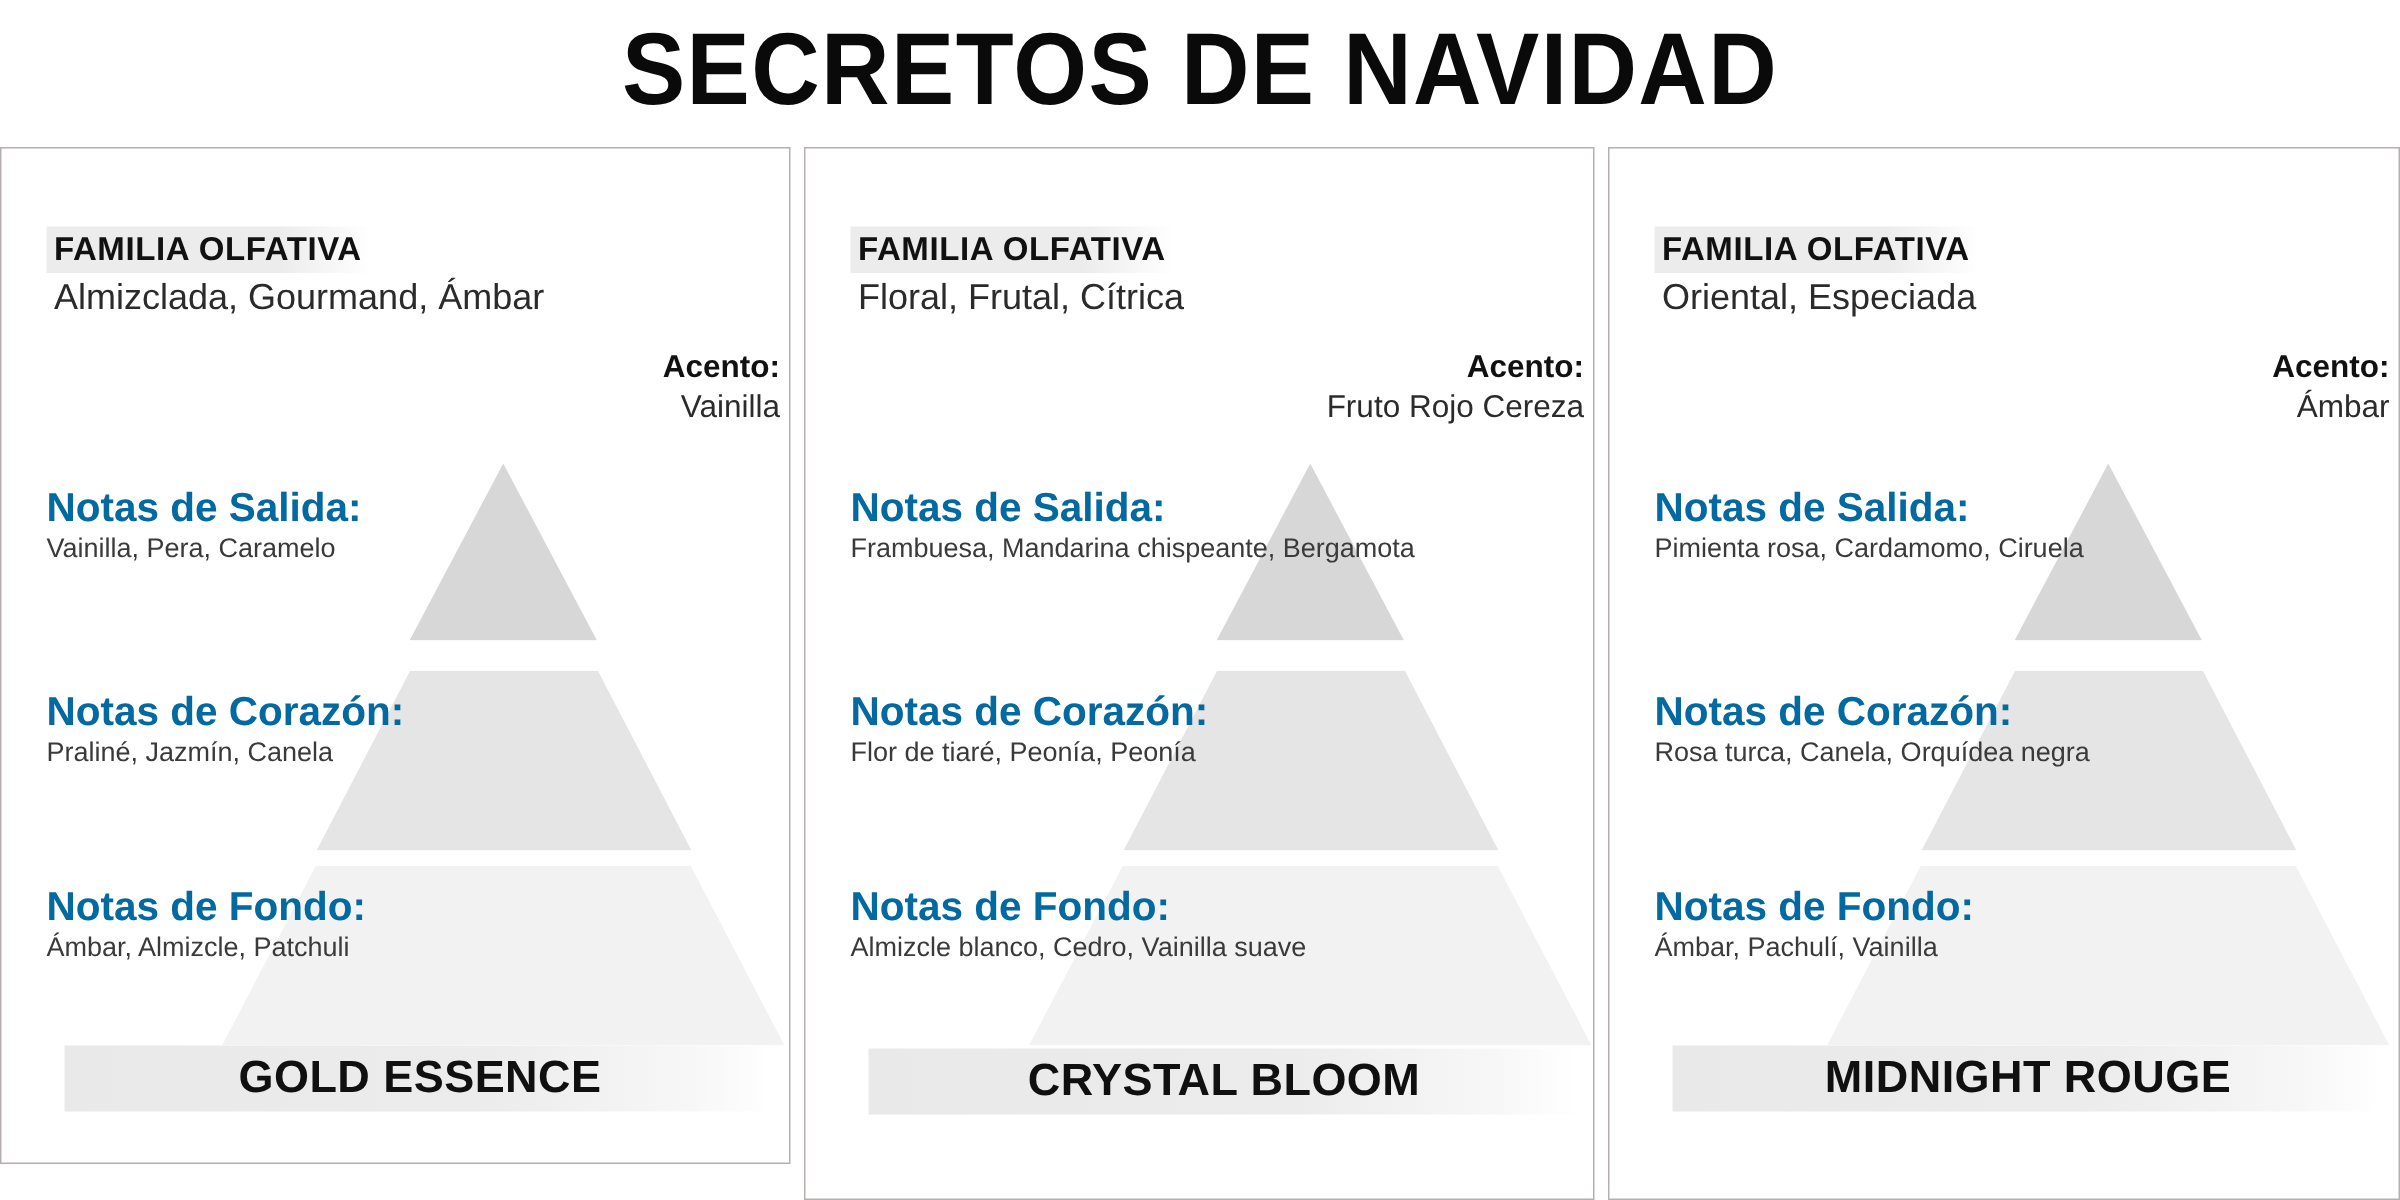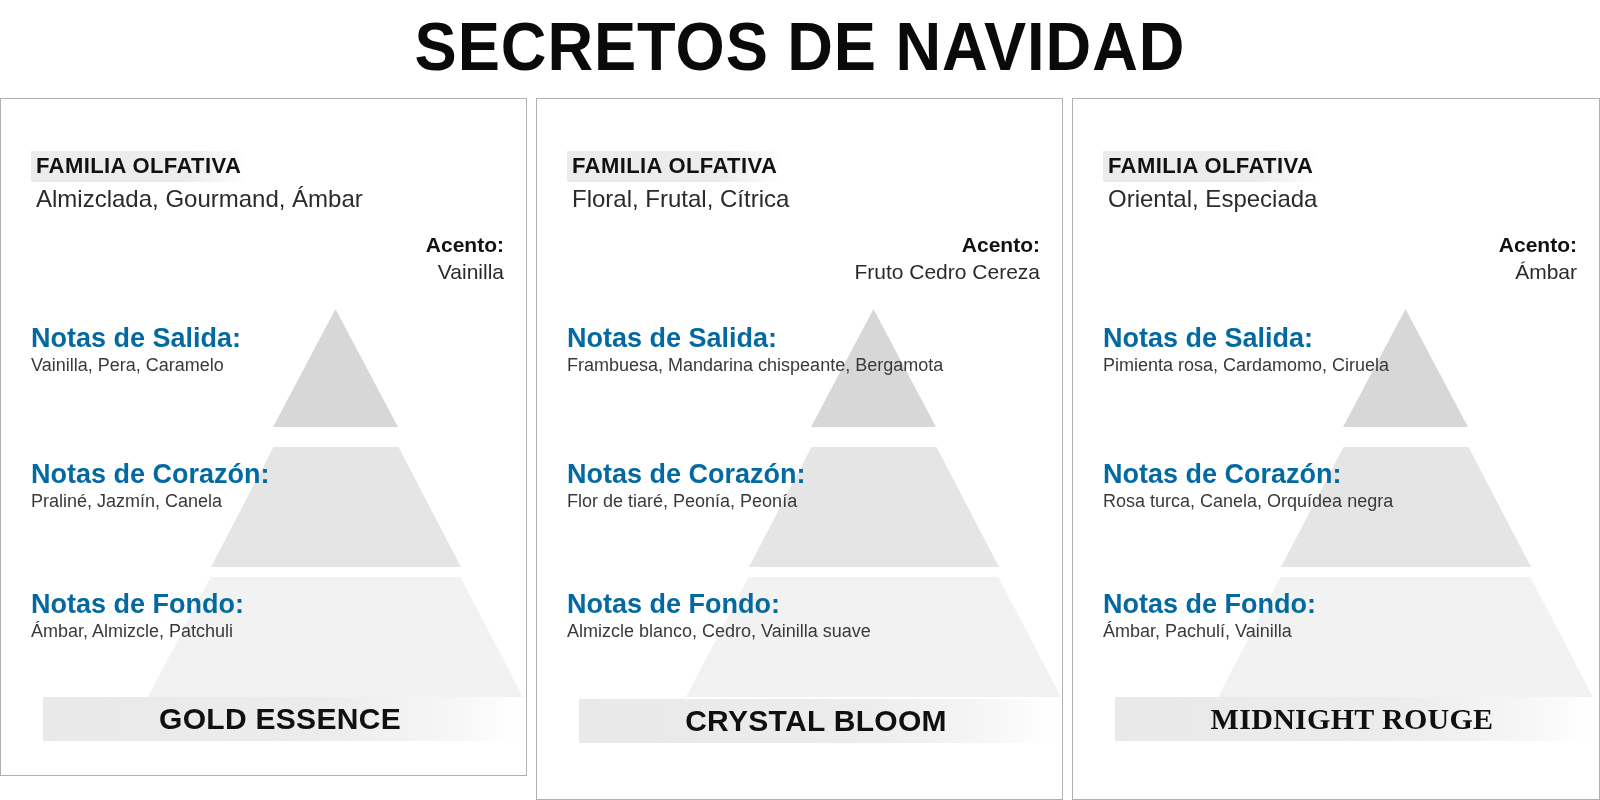--- a/index.html
+++ b/index.html
@@ -106,21 +106,21 @@
     font-size:24px;
     color:#2b2b2b;
     line-height:32px;
     margin-top:1px;
     padding-left:5px;
     font-weight:normal;
   }
 
   .accent-block {
     position:absolute;
-    right:22px; top:132px;
+    right:6px; top:132px;
     text-align:right;
   }
   .accent-label {
     display:block;
     font-size:21px;
     font-weight:bold;
     color:#111;
     line-height:27px;
   }
   .accent-value {
@@ -161,21 +161,21 @@
     width:474px;
     height:44px;
     background:linear-gradient(to right,#e9e9e9 0%,#ececec 60%,#f7f7f7 88%,#ffffff 100%);
     display:flex;
     align-items:center;
     justify-content:center;
     margin-left:12px;
   }
   .card-1 .footer-band { top:598px; }
   .card-2 .footer-band { top:600px; }
-  .card-3 .footer-band { top:598px;font-family:Liberation Serif, serif; }
+  .card-3 .footer-band { top:598px; }
   .footer-name {
     font-size:30px;
     font-weight:bold;
     letter-spacing:0.3px;
     color:#101010;
     line-height:34px;
   }
 </style>
 </head>
 <body>
@@ -228,21 +228,21 @@
           <div class="pyr-layer pyr-mid"></div>
           <div class="pyr-layer pyr-base"></div>
         </div>
         <div class="content">
           <div class="family-block">
             <span class="family-head">FAMILIA OLFATIVA</span>
             <span class="family-value">Floral, Frutal, Cítrica</span>
           </div>
           <div class="accent-block">
             <span class="accent-label">Acento:</span>
-            <span class="accent-value">Fruto Cedro Cereza</span>
+            <span class="accent-value">Fruto Rojo Cereza</span>
           </div>
           <div class="note note-salida">
             <span class="note-label">Notas de Salida:</span>
             <span class="note-value">Frambuesa, Mandarina chispeante, Bergamota</span>
           </div>
           <div class="note note-corazon">
             <span class="note-label">Notas de Corazón:</span>
             <span class="note-value">Flor de tiaré, Peonía, Peonía</span>
           </div>
           <div class="note note-fondo">

